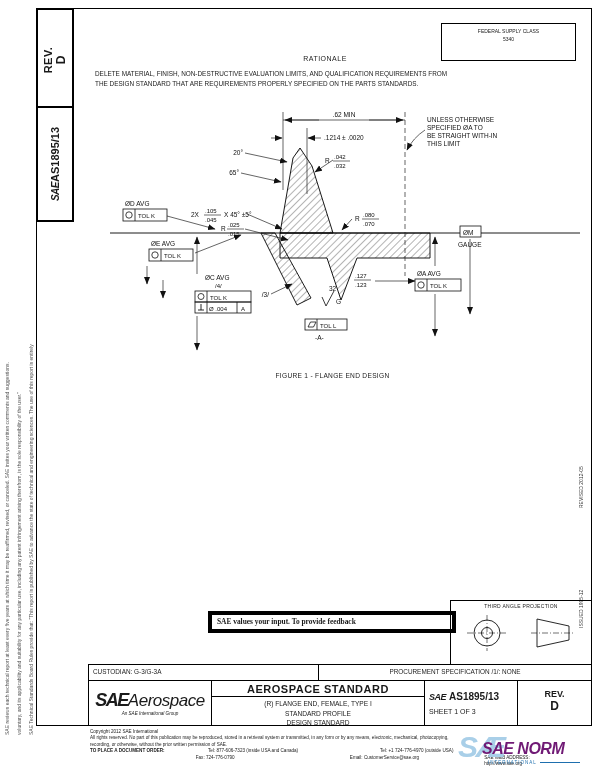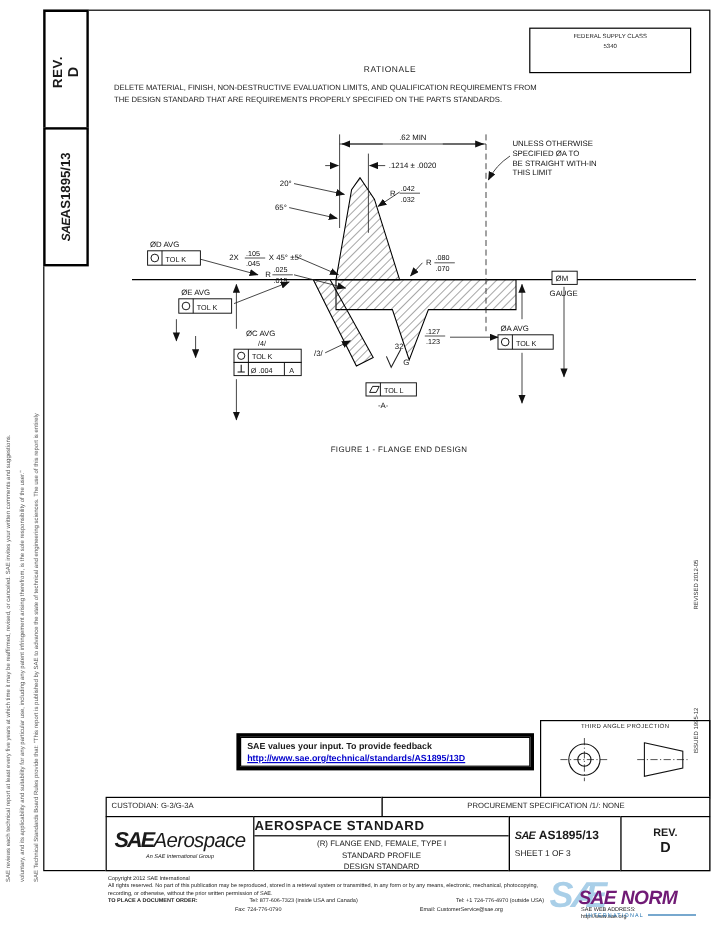--- a/index.html
+++ b/index.html
@@ -23,21 +23,21 @@
   .fb-inner{border:1px solid #000;padding:2px 5px;font-size:7.4px;font-weight:bold;line-height:1.3;}
   .fb-inner a{color:#0000cc;text-decoration:underline;}
   .proj{border:1px solid #000;}
   .proj-label{font-size:5px;text-align:center;padding-top:2px;letter-spacing:.3px;}
   .tb-cell{border:1px solid #000;background:#fff;box-sizing:border-box;}
   .cust{font-size:6.4px;padding:3px 4px;}
   .proc{font-size:6.4px;text-align:center;padding-top:3px;}
   .logo-sae{font-size:18px;font-weight:900;font-style:italic;letter-spacing:-1.5px;}
   .logo-aero{font-size:17px;font-style:italic;font-weight:400;letter-spacing:-0.5px;}
   .logo-tag{font-size:4.6px;font-style:italic;margin-top:0px;}
-  .as-head{font-size:11px;font-weight:bold;text-align:left;letter-spacing:.5px;
+  .as-head{font-size:11px;font-weight:bold;text-align:center;letter-spacing:.5px;
            border-bottom:1px solid #000;padding:2px 0 1px 0;}
   .as-sub{font-size:6.6px;text-align:center;line-height:1.45;padding-top:2px;}
   .doc-num{font-size:10px;font-weight:bold;}
   .doc-sae{font-size:9px;font-weight:900;font-style:italic;letter-spacing:-0.5px;margin-right:3px;}
   .sheet{font-size:7px;margin-top:4px;}
   .revcell{text-align:center;font-weight:bold;}
   .revcell .l1{font-size:9px;margin-top:8px;}
   .revcell .l2{font-size:12px;}
   .foot{font-size:4.6px;line-height:1.4;color:#222;}
   .ft-row{display:flex;}
@@ -226,24 +226,23 @@
       <rect x="230" y="221" width="42" height="11" fill="none" stroke="#111" stroke-width="0.8"></rect>
       <line x1="242" y1="221" x2="242" y2="232" stroke="#111" stroke-width="0.8"></line>
       <path d="M233,229 L235.5,224 L241,224 L238.5,229 Z" fill="none" stroke="#111" stroke-width="0.8"></path>
       <text x="245" y="229.5" font-size="6">TOL L</text>
       <text x="240" y="242" font-size="6.5">-A-</text>
     </g>
   </svg>
 
   <div class="abs caption" style="left:75px;top:372px;width:515px;">FIGURE 1 - FLANGE END DESIGN</div>
 
-  <div class="abs fb-outer" style="left:197px;top:611px;width:242px;">
+  <div class="abs fb-outer" style="left:208px;top:611px;width:242px;font-family:Liberation Serif, serif;">
     <div class="fb-inner">
       <div>SAE values your input. To provide feedback</div>
-      <div><a href="#">http://www.sae.org/technical/standards/AS1895/13D</a></div>
     </div>
   </div>
 
   <div class="abs proj" style="left:450px;top:600px;width:140px;height:64px;">
     <div class="proj-label">THIRD ANGLE PROJECTION</div>
     <svg width="138" height="48" viewBox="0 0 138 48">
       <g stroke="#111" fill="none" stroke-width="0.9">
         <circle cx="36" cy="24" r="13"></circle>
         <circle cx="36" cy="24" r="5.5"></circle>
         <line x1="16" y1="24" x2="56" y2="24" stroke-dasharray="6,2,1,2" stroke-width="0.6"></line>

